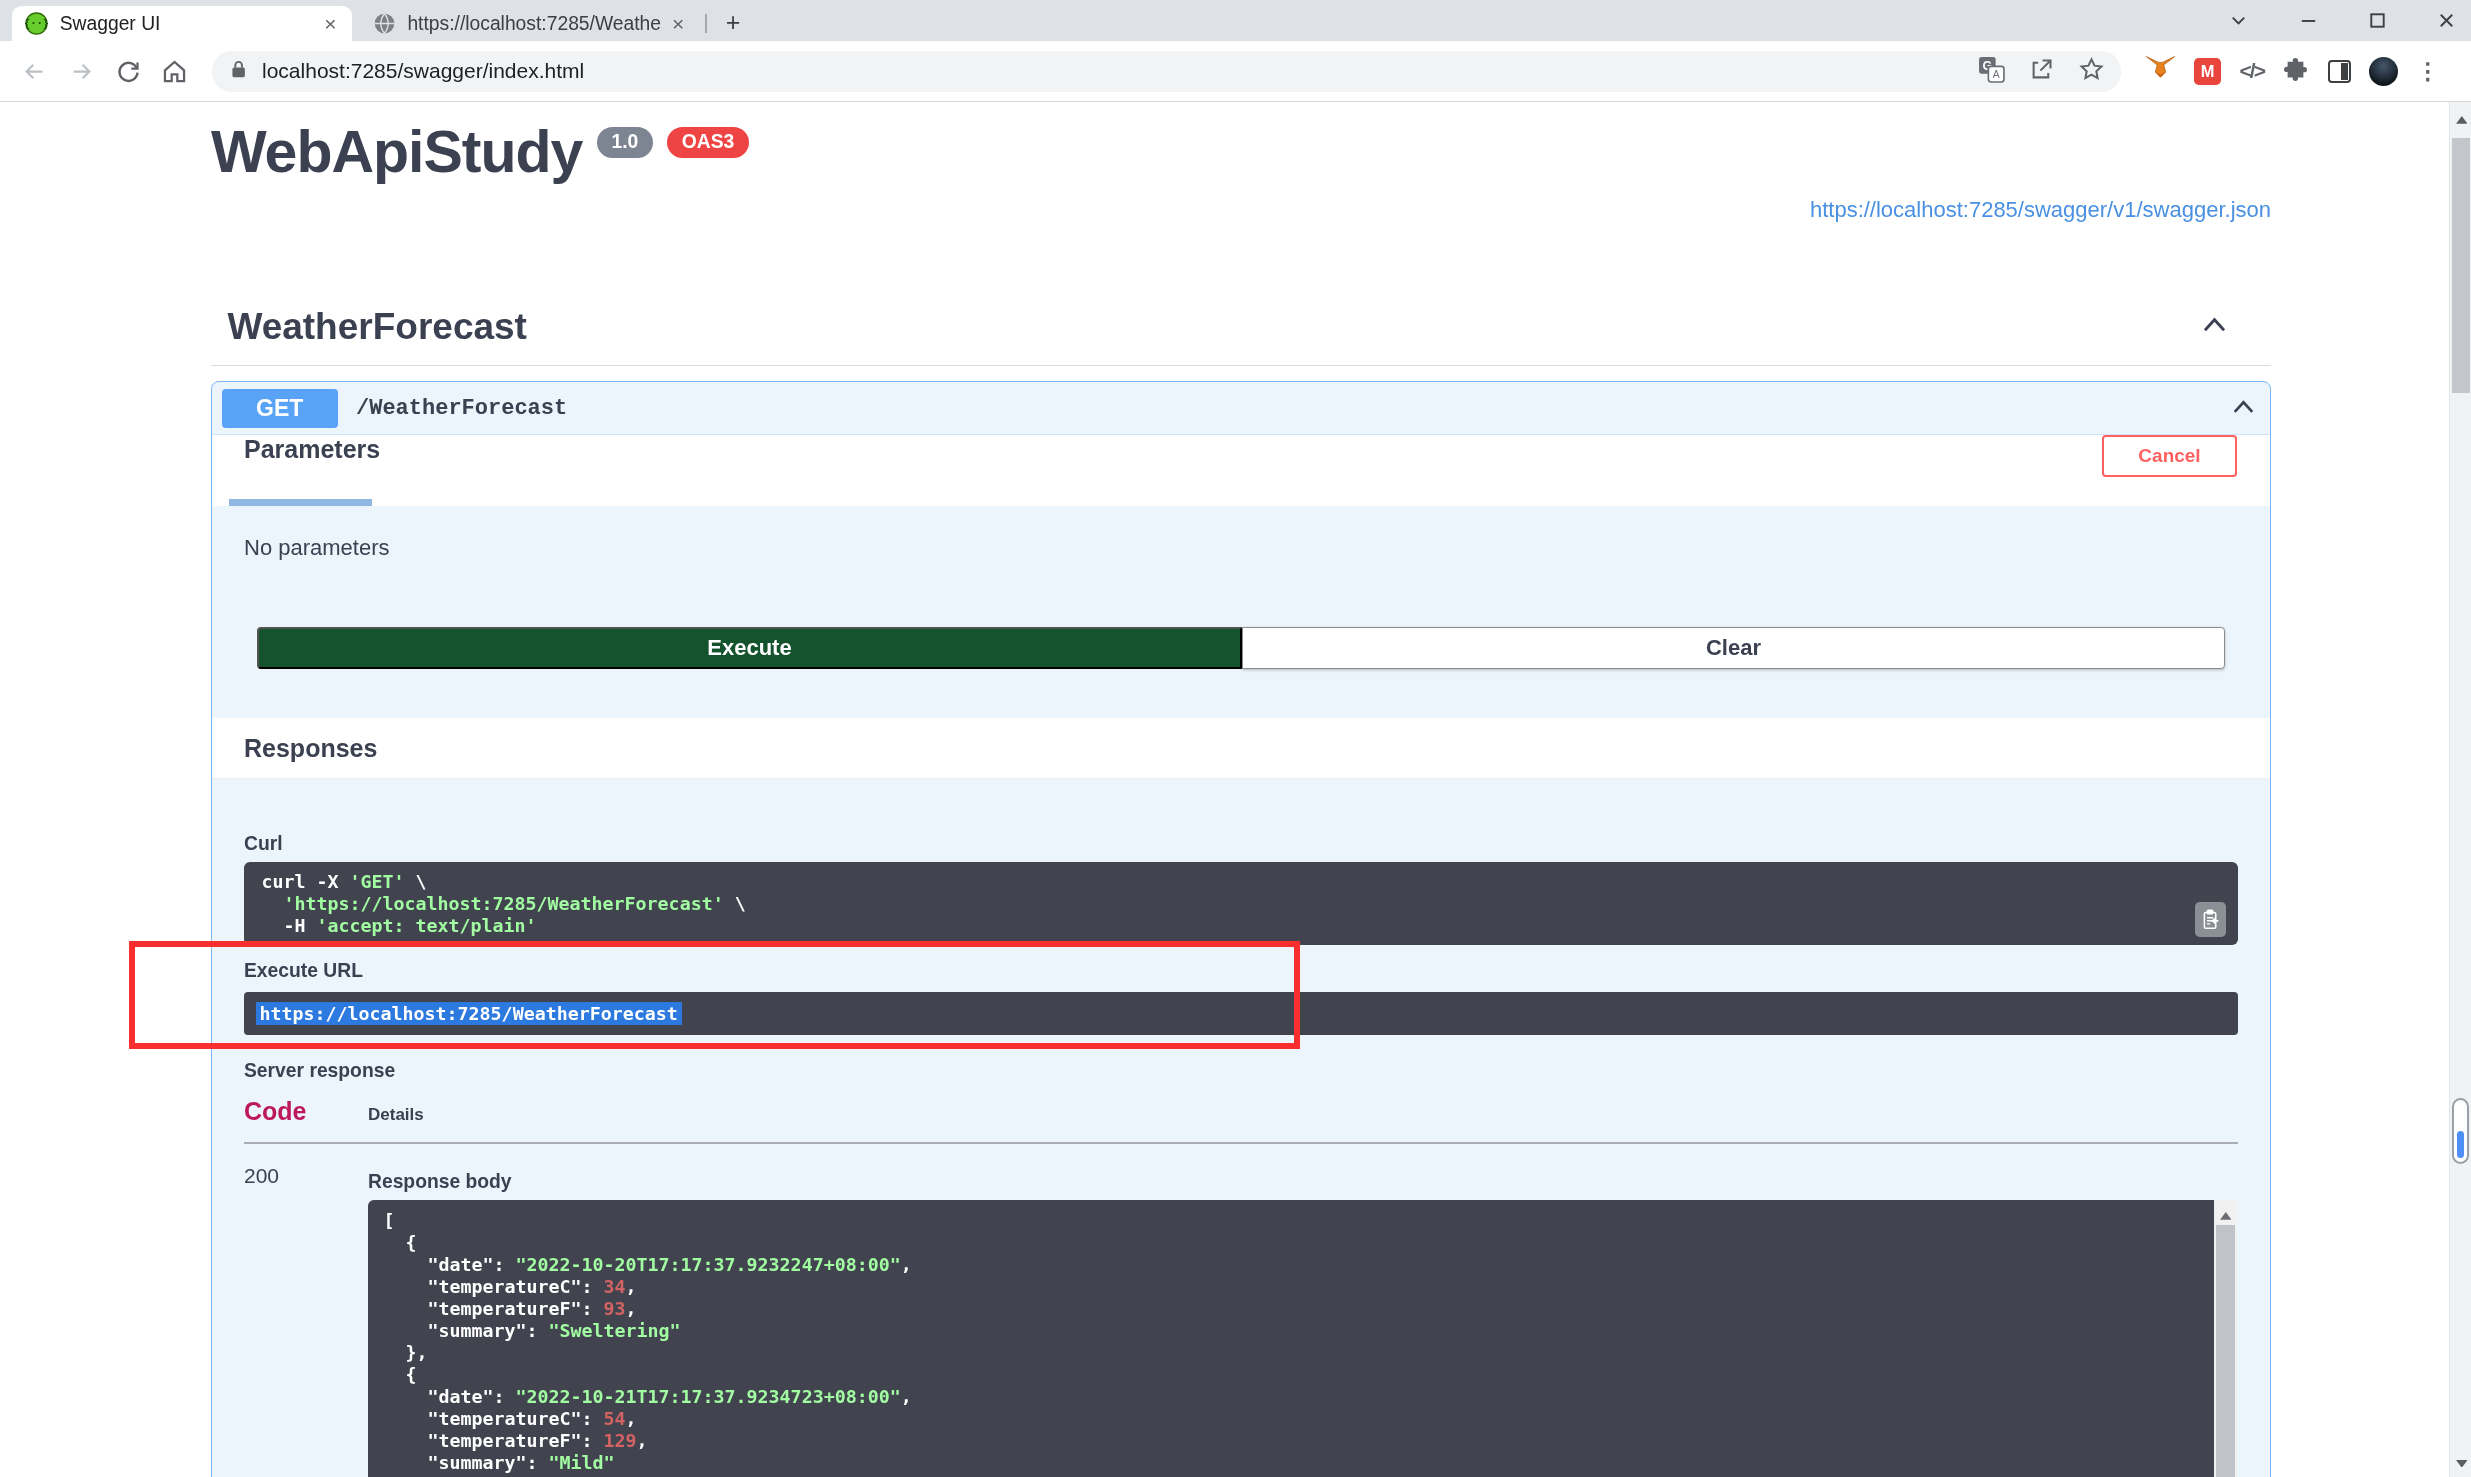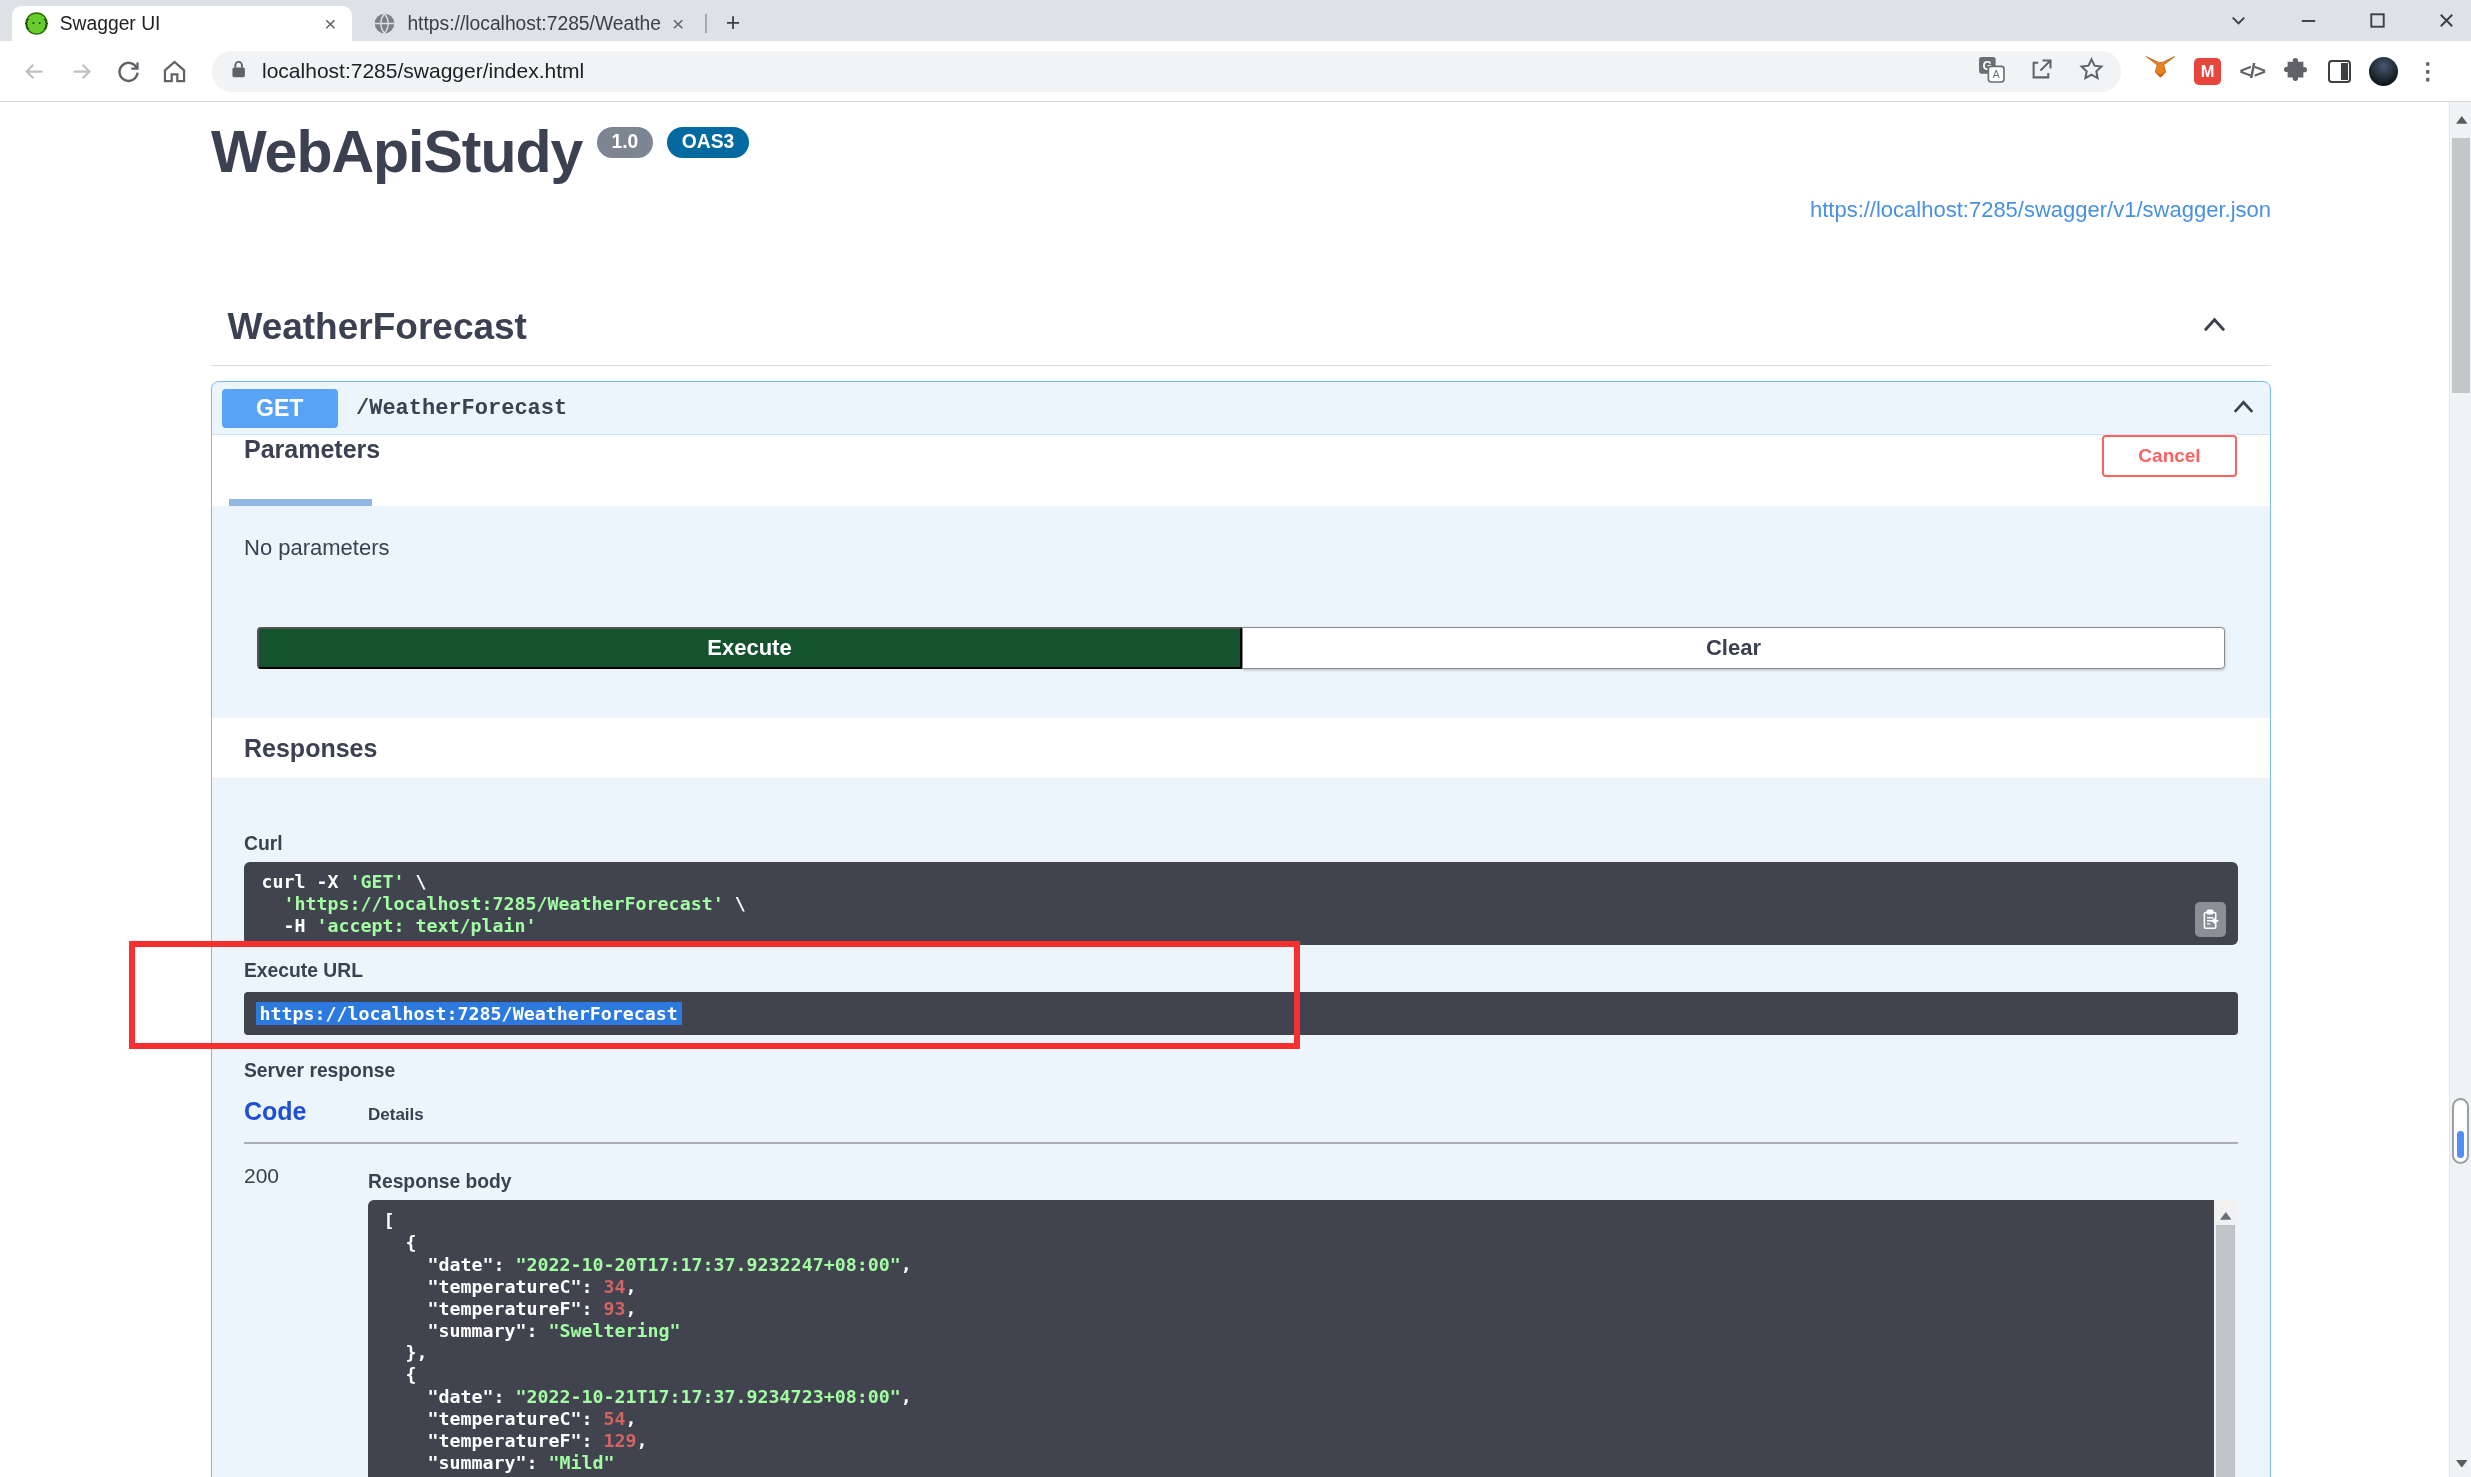--- a/index.html
+++ b/index.html
@@ -42,21 +42,21 @@
   .scroll-pill i { position:absolute; bottom:3.9px; left:2.9px; width:7.7px; height:27px; border-radius:3.9px; background:#4f8df7; }
 
   
   .swagger { position:absolute; top:102px; left:16px; width:2449px; height:1375px; overflow:hidden; background:#fff; }
   .wrap { margin-left:195px; width:2060px; }
   .info { padding-top:21px; }
   .title-row { display:flex; align-items:flex-start; }
   .api-title { font-size:59px; font-weight:bold; color:#3b4151; line-height:1; letter-spacing:-1px; }
   .badge { margin-left:14.5px; margin-top:3.9px; height:31px; border-radius:17.4px; color:#fff; font-size:19.3px; font-weight:bold; display:flex; align-items:center; padding:0 14.5px; }
   .badge.version { background:#7d8492; }
-  .badge.oas { background:#0369a1; }
+  .badge.oas { background:#ef4444; }
   .spec-link { margin-top:14.5px; font-size:22px; color:#4990e2;text-align:right; }
 
   .section-head { margin-top:83px; padding:0 42px 17.4px 16.4px; border-bottom:1px solid #dcdcdc; display:flex; align-items:center; justify-content:space-between; }
   .section-title { font-size:37px; font-weight:bold; color:#3b4151; }
 
   .opblock { margin-top:15.4px; background:#ecf4fc; border:1.9px solid #79b7f8; border-radius:7.7px; height:1168px; }
   .op-summary { height:53px; display:flex; align-items:center; padding:0 13.5px 0 9.7px; border-bottom:1px solid #cfe4fb; }
   .get-btn { width:116px; height:39px; background:#59a3f6; border-radius:3.9px; color:#fff; font-size:23px; font-weight:bold; display:flex; align-items:center; justify-content:center; }
   .op-path { margin-left:18.3px; font-family:"Liberation Mono",monospace; font-size:22px; font-weight:bold; color:#3b4151; }
   .chev { margin-left:auto; }
@@ -83,21 +83,21 @@
   .tok-plain { color:#fff; }
   .tok-key { color:#fff; }
   .tok-str { color:#a2fca2; }
   .tok-num { color:#d36363; }
   .copy-btn { position:absolute; right:11.6px; bottom:8.7px; width:31px; height:35px; background:#8b9097; border-radius:4.8px; display:flex; align-items:center; justify-content:center; }
   .requrl-label { padding-top:14.5px; }
   .requrl-block { margin-top:9.7px; background:#41444e; border-radius:3.9px; height:43px; display:flex; align-items:center; padding-left:11.6px; }
   .requrl-text { font-family:"DejaVu Sans Mono",monospace; font-size:18.3px; font-weight:bold; color:#fff; background:#2c79df; padding:1px 3.9px; }
   .server-label { padding-top:25px; }
   .table-head { margin-top:15.4px; display:flex; align-items:baseline; }
-  .th-code { width:124px; font-size:25px; font-weight:bold; color:#1d4ed8; }
+  .th-code { width:124px; font-size:25px; font-weight:bold; color:#be185d; }
   .th-details { font-size:17px; font-weight:bold; color:#3b4151; }
   .table-divider { margin-top:16.4px; height:1.9px; background:#a9adb2; }
   .resp-row { margin-top:17.4px; display:flex; }
   .code-cell { width:124px; font-size:21px; color:#3b4151; padding-top:1.9px; }
   .details-cell { flex:1; }
   .respbody-label { margin-top:9.7px; }
   .respbody-wrap { display:flex; margin-top:6.8px; }
   .respbody-block { width:1846px; background:#41444e; border-radius:5.8px 0 0 0; padding:9.7px 15.4px;
                     font-family:"DejaVu Sans Mono",monospace; font-size:18.3px; line-height:22px; font-weight:bold; color:#fff; height:290px; overflow:hidden; }
   .rb-scroll { width:23px; height:290px; background:#f1f1f1; position:relative; }

